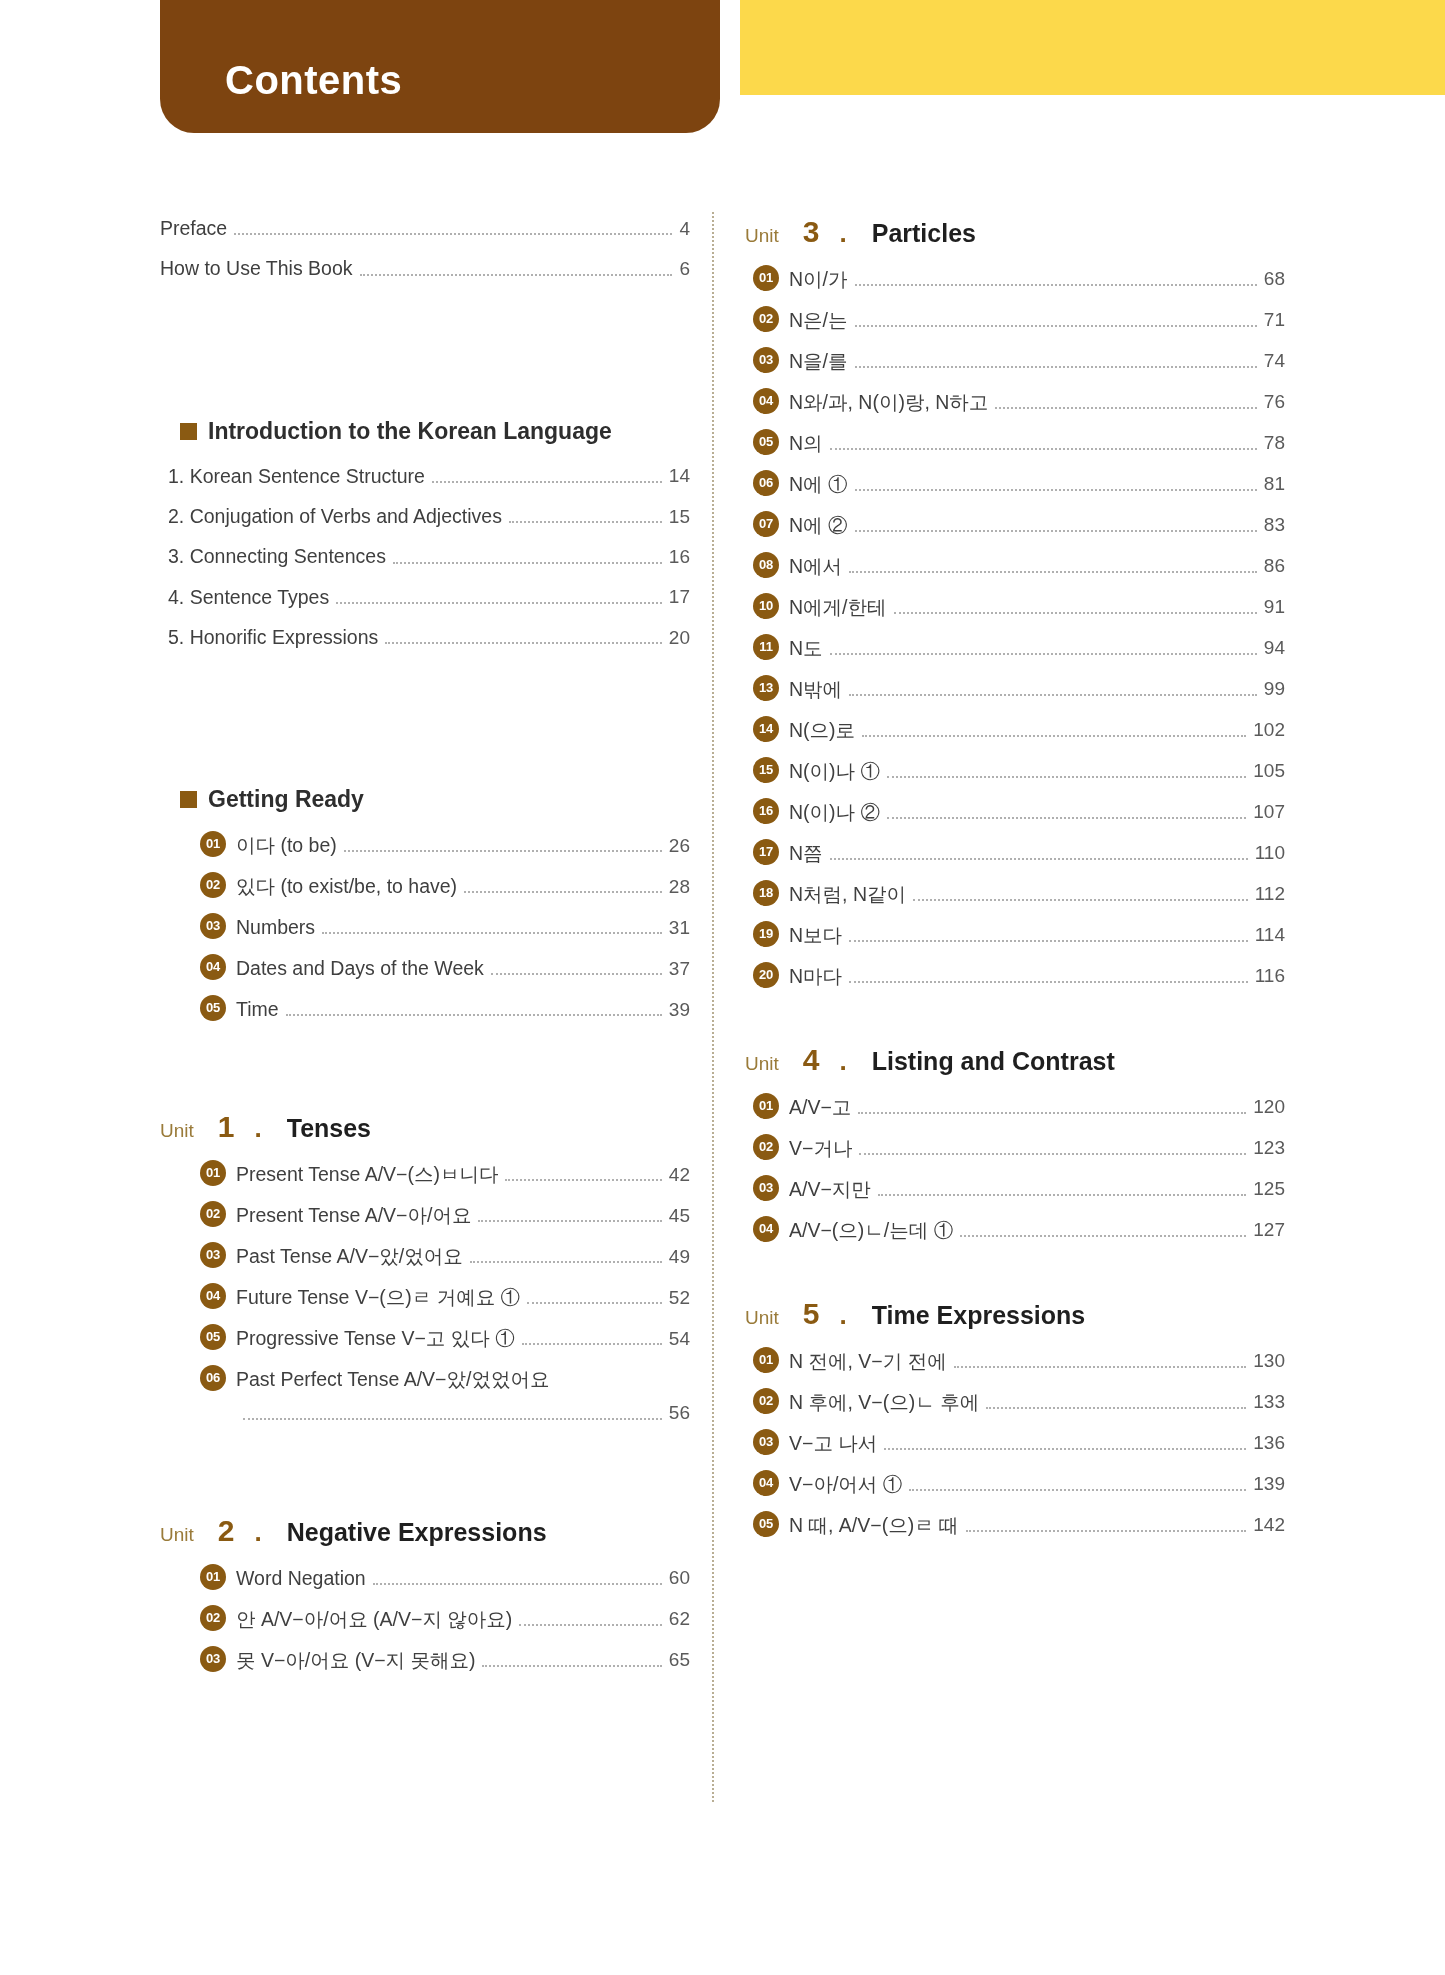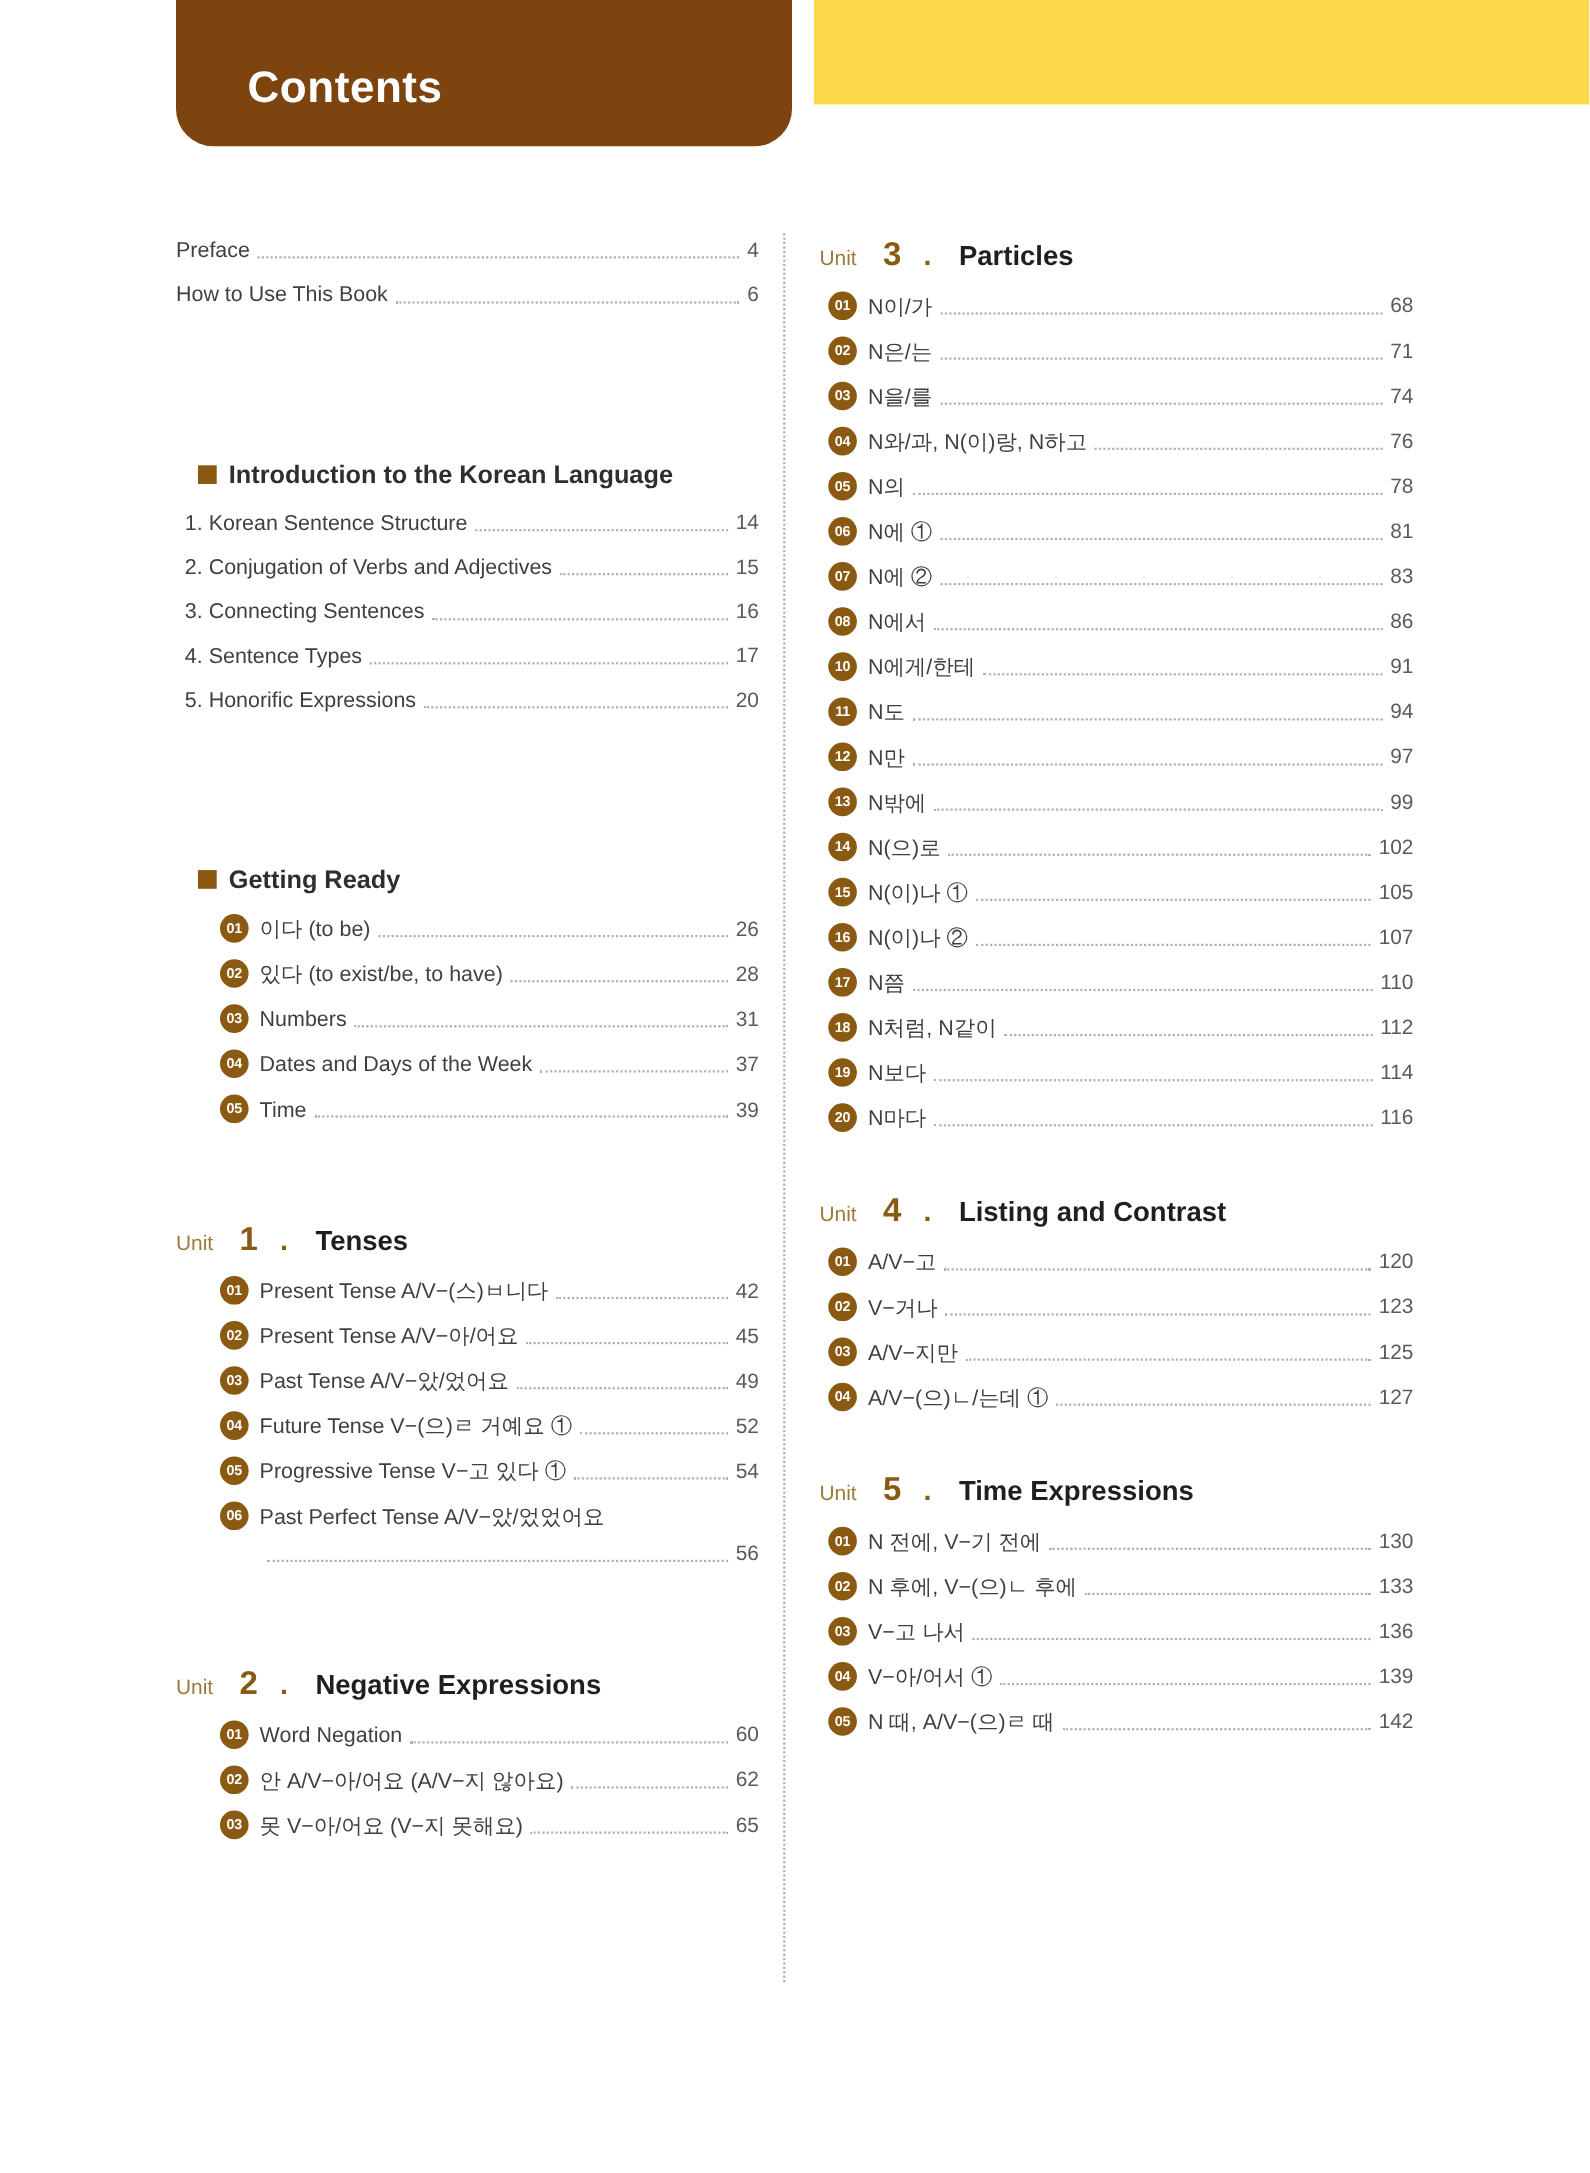--- a/index.html
+++ b/index.html
@@ -423,26 +423,20 @@
       <span class="dots"></span>
       <span class="pg">91</span>
     </div>
     <div class="row indent-sm">
       <span class="badge">11</span>
       <span class="txt">N도</span>
       <span class="dots"></span>
       <span class="pg">94</span>
     </div>
     <div class="row indent-sm">
-      <span class="badge">12</span>
-      <span class="txt">N만</span>
-      <span class="dots"></span>
-      <span class="pg">97</span>
-    </div>
-    <div class="row indent-sm">
       <span class="badge">13</span>
       <span class="txt">N밖에</span>
       <span class="dots"></span>
       <span class="pg">99</span>
     </div>
     <div class="row indent-sm">
       <span class="badge">14</span>
       <span class="txt">N(으)로</span>
       <span class="dots"></span>
       <span class="pg">102</span>

